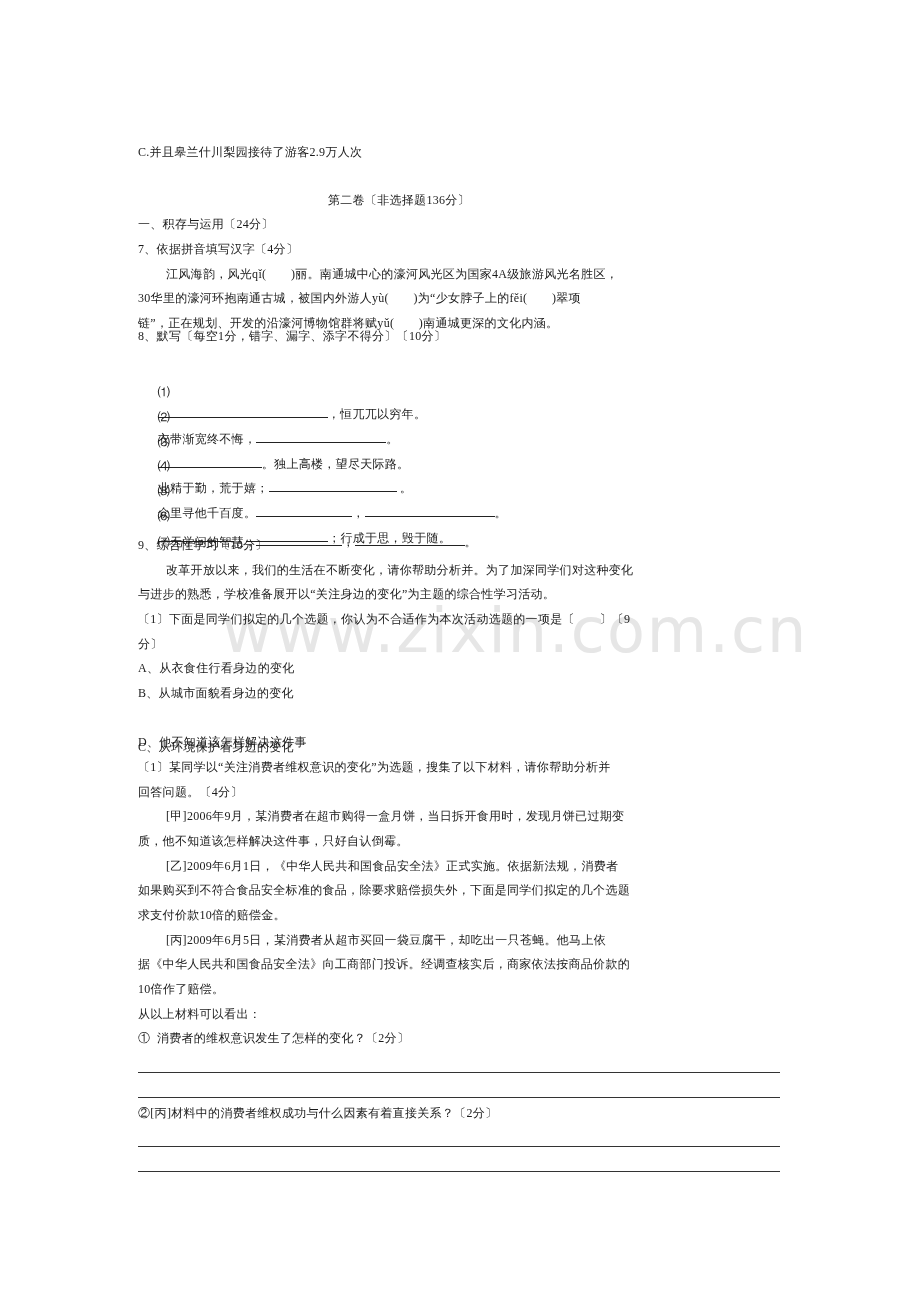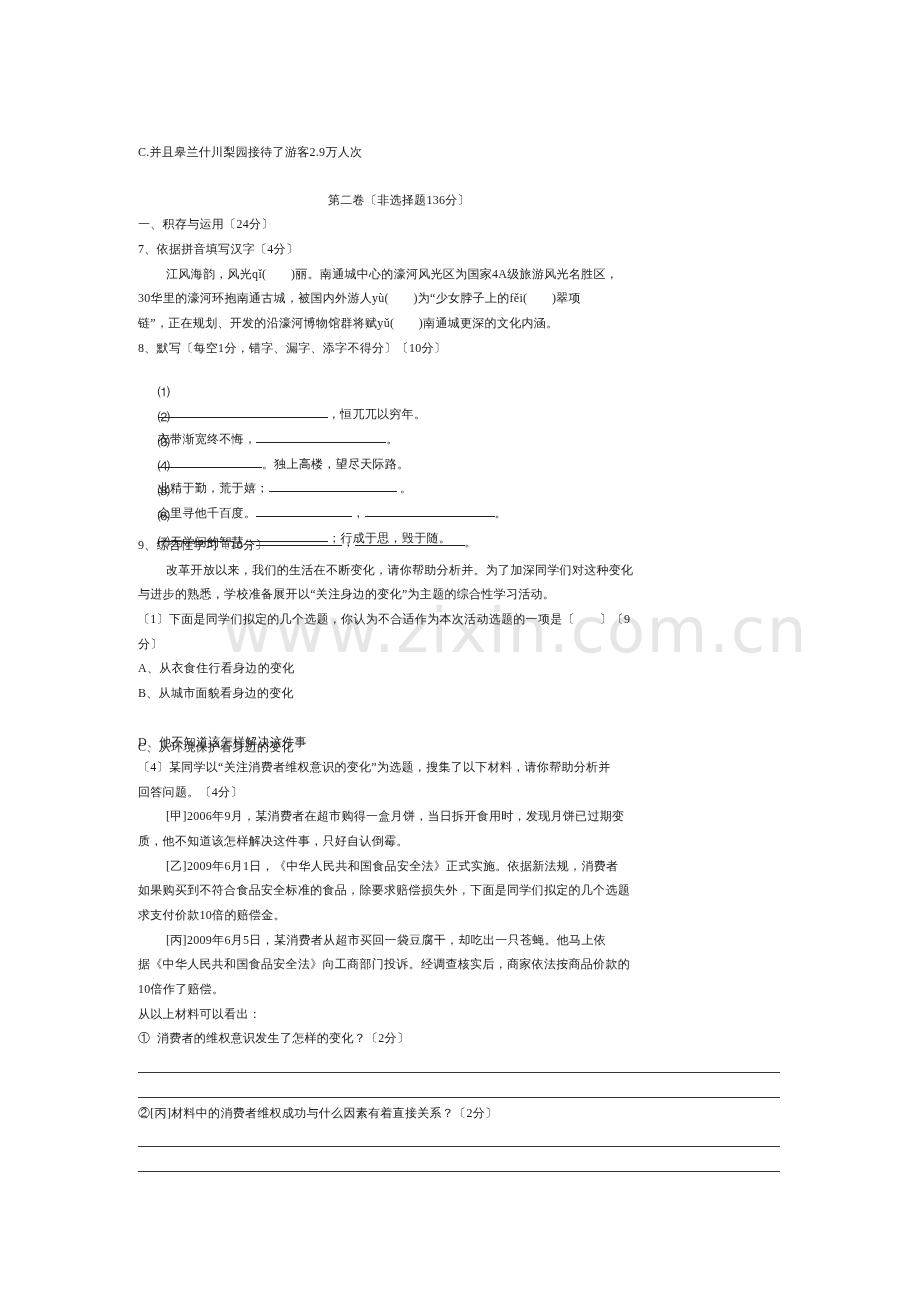--- a/index.html
+++ b/index.html
@@ -27,21 +27,21 @@
 
     <div class="ln center" style="top:190px">第二卷〔非选择题136分〕</div>
 
     <div class="ln" style="top:214px">一、积存与运用〔24分〕</div>
 
     <div class="ln" style="top:239px">7、依据拼音填写汉字〔4分〕</div>
     <div class="ln ind" style="top:264px">江风海韵，风光qǐ(　　)丽。南通城中心的濠河风光区为国家4A级旅游风光名胜区，</div>
     <div class="ln" style="top:288px">30华里的濠河环抱南通古城，被国内外游人yù(　　)为“少女脖子上的fěi(　　)翠项</div>
     <div class="ln" style="top:313px">链”，正在规划、开发的沿濠河博物馆群将赋yǔ(　　)南通城更深的文化内涵。</div>
 
-    <div class="ln" style="top:338px">8、默写〔每空1分，错字、漏字、添字不得分〕〔10分〕</div>
+    <div class="ln" style="top:326px">8、默写〔每空1分，错字、漏字、添字不得分〕〔10分〕</div>
 
     <div class="ln" style="top:362px">
       <span>⑴</span>
       <span class="blank" style="width:170px"></span><span>，恒兀兀以穷年。</span>
     </div>
 
     <div class="ln" style="top:387px">
       <span>⑵</span>
       <span>衣带渐宽终不悔，</span><span class="blank" style="width:130px"></span><span>。</span>
     </div>
@@ -74,21 +74,21 @@
     <div class="ln ind" style="top:560px">改革开放以来，我们的生活在不断变化，请你帮助分析并。为了加深同学们对这种变化</div>
     <div class="ln" style="top:584px">与进步的熟悉，学校准备展开以“关注身边的变化”为主题的综合性学习活动。</div>
     <div class="ln" style="top:609px">〔1〕下面是同学们拟定的几个选题，你认为不合适作为本次活动选题的一项是〔　　〕〔9</div>
     <div class="ln" style="top:634px">分〕</div>
 
     <div class="ln" style="top:658px">A、从衣食住行看身边的变化</div>
     <div class="ln" style="top:683px">B、从城市面貌看身边的变化</div>
     <div class="ln" style="top:737px">C、从环境保护看身边的变化</div>
     <div class="ln" style="top:732px">D、他不知道该怎样解决这件事</div>
 
-    <div class="ln" style="top:757px">〔4〕某同学以“关注消费者维权意识的变化”为选题，搜集了以下材料，请你帮助分析并</div>
+    <div class="ln" style="top:757px">〔1〕某同学以“关注消费者维权意识的变化”为选题，搜集了以下材料，请你帮助分析并</div>
     <div class="ln" style="top:782px">回答问题。〔4分〕</div>
 
     <div class="ln ind" style="top:806px">[甲]2006年9月，某消费者在超市购得一盒月饼，当日拆开食用时，发现月饼已过期变</div>
     <div class="ln" style="top:831px">质，他不知道该怎样解决这件事，只好自认倒霉。</div>
 
     <div class="ln ind" style="top:856px">[乙]2009年6月1日，《中华人民共和国食品安全法》正式实施。依据新法规，消费者</div>
     <div class="ln" style="top:880px">如果购买到不符合食品安全标准的食品，除要求赔偿损失外，下面是同学们拟定的几个选题</div>
     <div class="ln" style="top:905px">求支付价款10倍的赔偿金。</div>
 
     <div class="ln ind" style="top:930px">[丙]2009年6月5日，某消费者从超市买回一袋豆腐干，却吃出一只苍蝇。他马上依</div>

